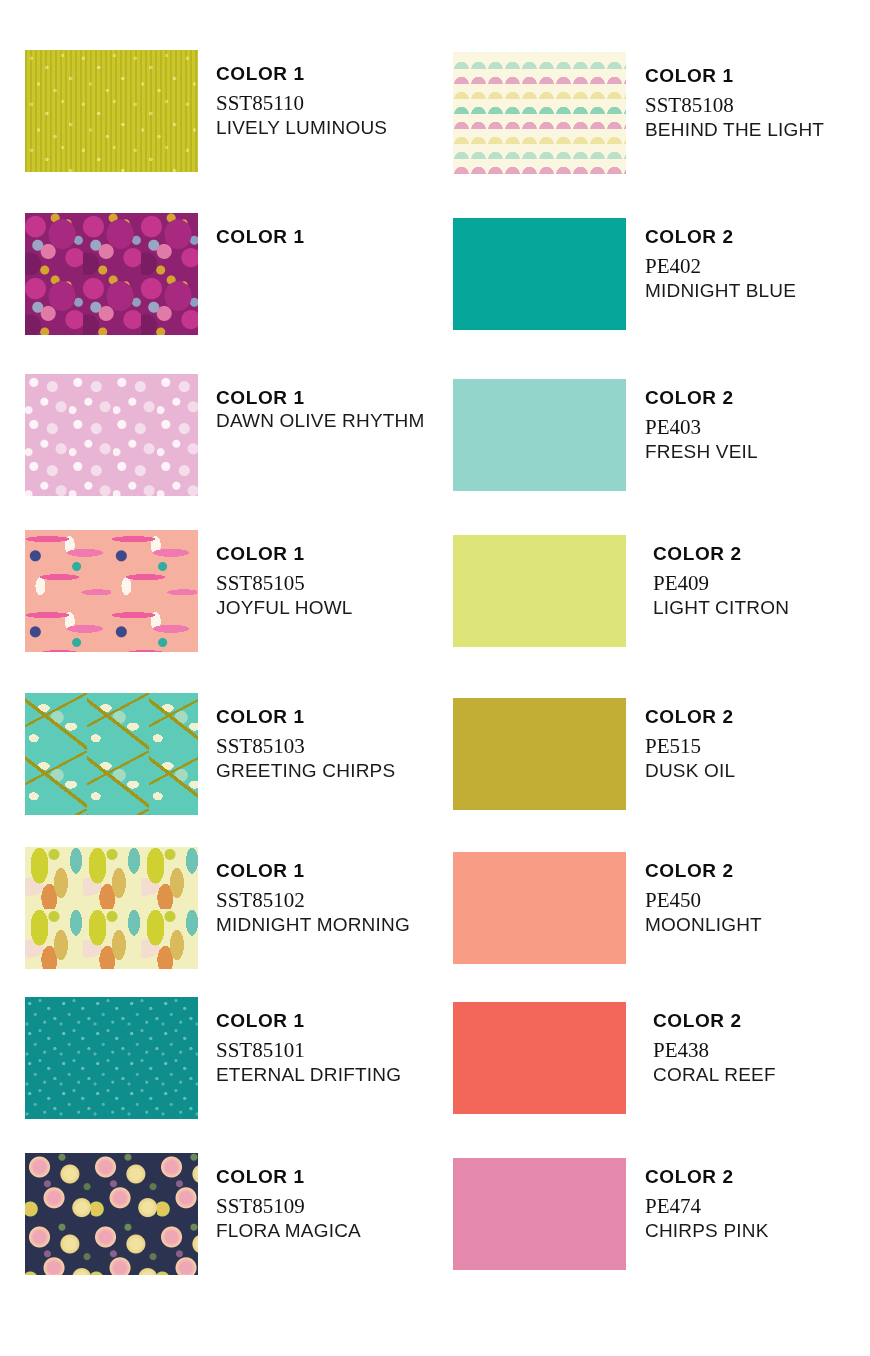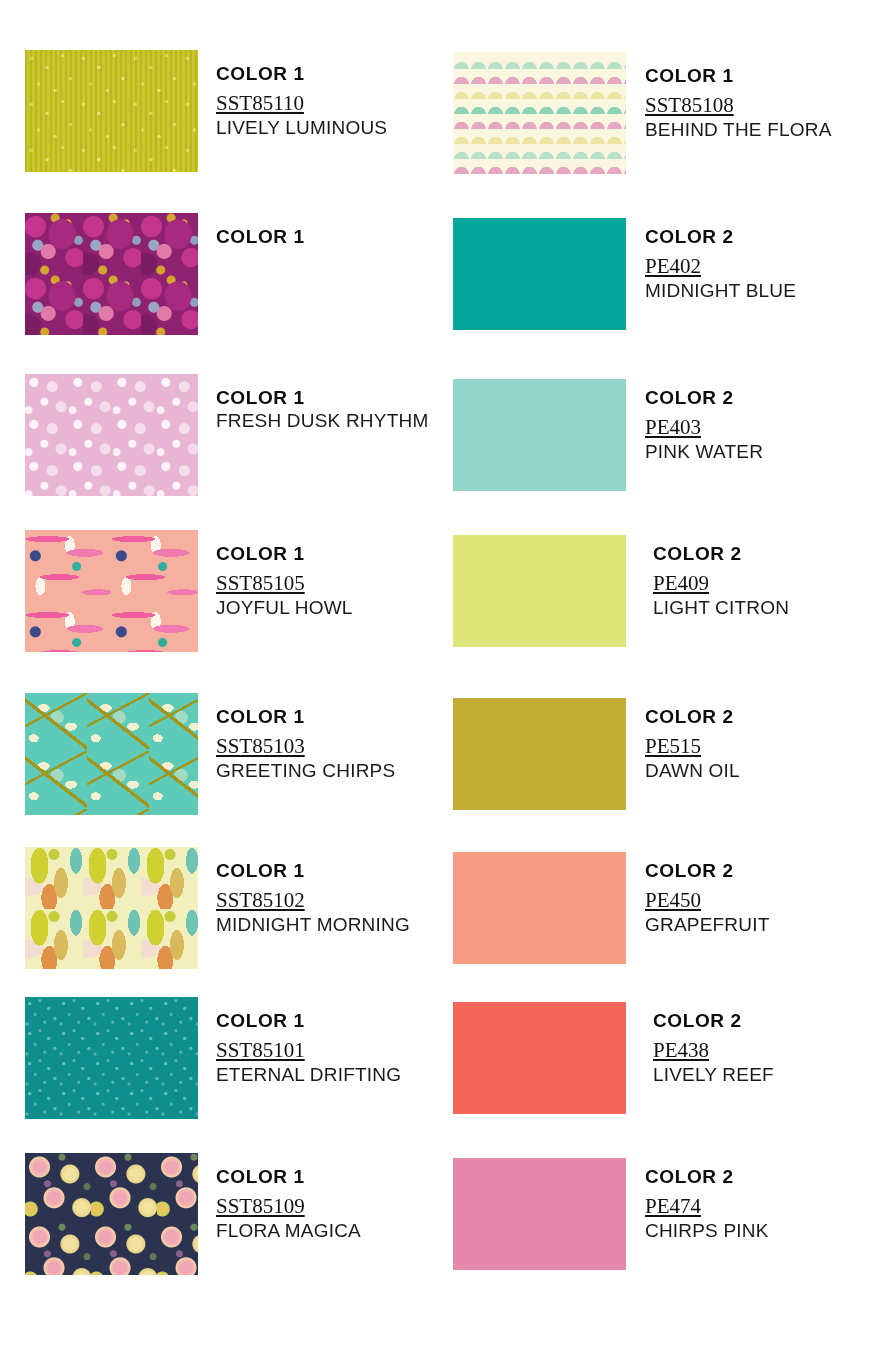--- a/index.html
+++ b/index.html
@@ -46,21 +46,20 @@
     white-space:nowrap;
   }
   .color-no .num{font-size:19px;font-weight:bold;}
   .sku{
     font-family:"Liberation Serif", serif;
     font-size:21px;
     color:#111111;
     line-height:25px;
     margin-top:6px;
     white-space:nowrap;
-    text-decoration:underline;
   }
   .name{
     font-family:"Liberation Sans", sans-serif;
     font-size:19px;
     color:#1a1a1a;
     line-height:23px;
     letter-spacing:0.2px;
     white-space:nowrap;
     text-align:right;
   }
@@ -217,21 +216,21 @@
         <div class="labels">
           <div class="color-no"><span>COLOR </span><span class="num">1</span></div>
         </div>
       </div>
       <div class="entry" style="top: 374px;">
         <div class="swatch" style="background-color: rgb(232, 182, 212);">
           <div class="pat pat-dawn"></div>
         </div>
         <div class="labels">
           <div class="color-no"><span>COLOR </span><span class="num">1</span></div>
-          <div class="name">FRESH DUSK RHYTHM</div>
+          <div class="name">DAWN OLIVE RHYTHM</div>
         </div>
       </div>
       <div class="entry" style="top: 530px;">
         <div class="swatch" style="background-color: rgb(246, 176, 160);">
           <div class="pat pat-joyful"></div>
         </div>
         <div class="labels">
           <div class="color-no"><span>COLOR </span><span class="num">1</span></div>
           <div class="sku">SST85105</div>
           <div class="name">JOYFUL HOWL</div>
@@ -289,69 +288,69 @@
             <div class="row r-pink" style="top: 60px;"></div>
             <div class="row r-yellow" style="top: 75px;"></div>
             <div class="row r-mint" style="top: 90px;"></div>
             <div class="row r-pink" style="top: 105px;"></div>
             <div class="row r-mint" style="top: 120px;"></div>
           </div>
         </div>
         <div class="labels">
           <div class="color-no"><span>COLOR </span><span class="num">1</span></div>
           <div class="sku">SST85108</div>
-          <div class="name">BEHIND THE FLORA</div>
+          <div class="name">BEHIND THE LIGHT</div>
         </div>
       </div>
       <div class="entry" style="top: 213px;">
         <div class="swatch solid" style="background-color: rgb(6, 166, 155);"></div>
         <div class="labels">
           <div class="color-no"><span>COLOR </span><span class="num">2</span></div>
           <div class="sku">PE402</div>
           <div class="name">MIDNIGHT BLUE</div>
         </div>
       </div>
       <div class="entry" style="top: 374px;">
         <div class="swatch solid" style="background-color: rgb(147, 213, 202);"></div>
         <div class="labels">
           <div class="color-no"><span>COLOR </span><span class="num">2</span></div>
           <div class="sku">PE403</div>
-          <div class="name">PINK WATER</div>
+          <div class="name">FRESH VEIL</div>
         </div>
       </div>
       <div class="entry" style="top: 530px;">
         <div class="swatch solid" style="background-color: rgb(221, 229, 120);"></div>
         <div class="labels nudge">
           <div class="color-no"><span>COLOR </span><span class="num">2</span></div>
           <div class="sku">PE409</div>
           <div class="name">LIGHT CITRON</div>
         </div>
       </div>
       <div class="entry" style="top: 693px;">
         <div class="swatch solid" style="background-color: rgb(194, 173, 53);"></div>
         <div class="labels">
           <div class="color-no"><span>COLOR </span><span class="num">2</span></div>
           <div class="sku">PE515</div>
-          <div class="name">DAWN OIL</div>
+          <div class="name">DUSK OIL</div>
         </div>
       </div>
       <div class="entry" style="top: 847px;">
         <div class="swatch solid" style="background-color: rgb(248, 156, 134);"></div>
         <div class="labels">
           <div class="color-no"><span>COLOR </span><span class="num">2</span></div>
           <div class="sku">PE450</div>
-          <div class="name">GRAPEFRUIT</div>
+          <div class="name">MOONLIGHT</div>
         </div>
       </div>
       <div class="entry" style="top: 997px;">
         <div class="swatch solid" style="background-color: rgb(242, 103, 90);"></div>
         <div class="labels nudge">
           <div class="color-no"><span>COLOR </span><span class="num">2</span></div>
           <div class="sku">PE438</div>
-          <div class="name">LIVELY REEF</div>
+          <div class="name">CORAL REEF</div>
         </div>
       </div>
       <div class="entry" style="top: 1153px;">
         <div class="swatch solid" style="background-color: rgb(228, 137, 172);"></div>
         <div class="labels">
           <div class="color-no"><span>COLOR </span><span class="num">2</span></div>
           <div class="sku">PE474</div>
           <div class="name">CHIRPS PINK</div>
         </div>
       </div>

